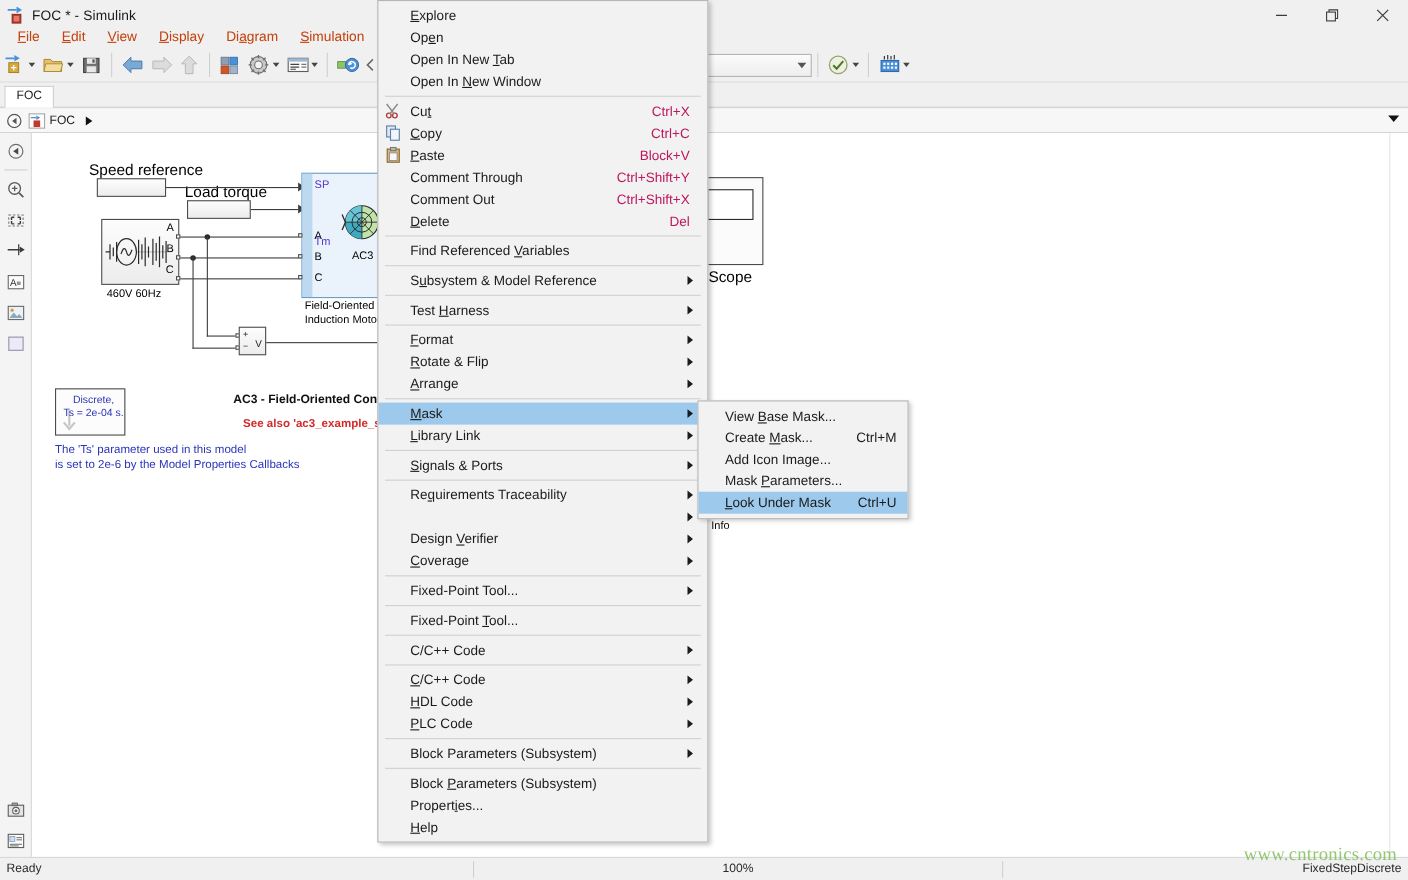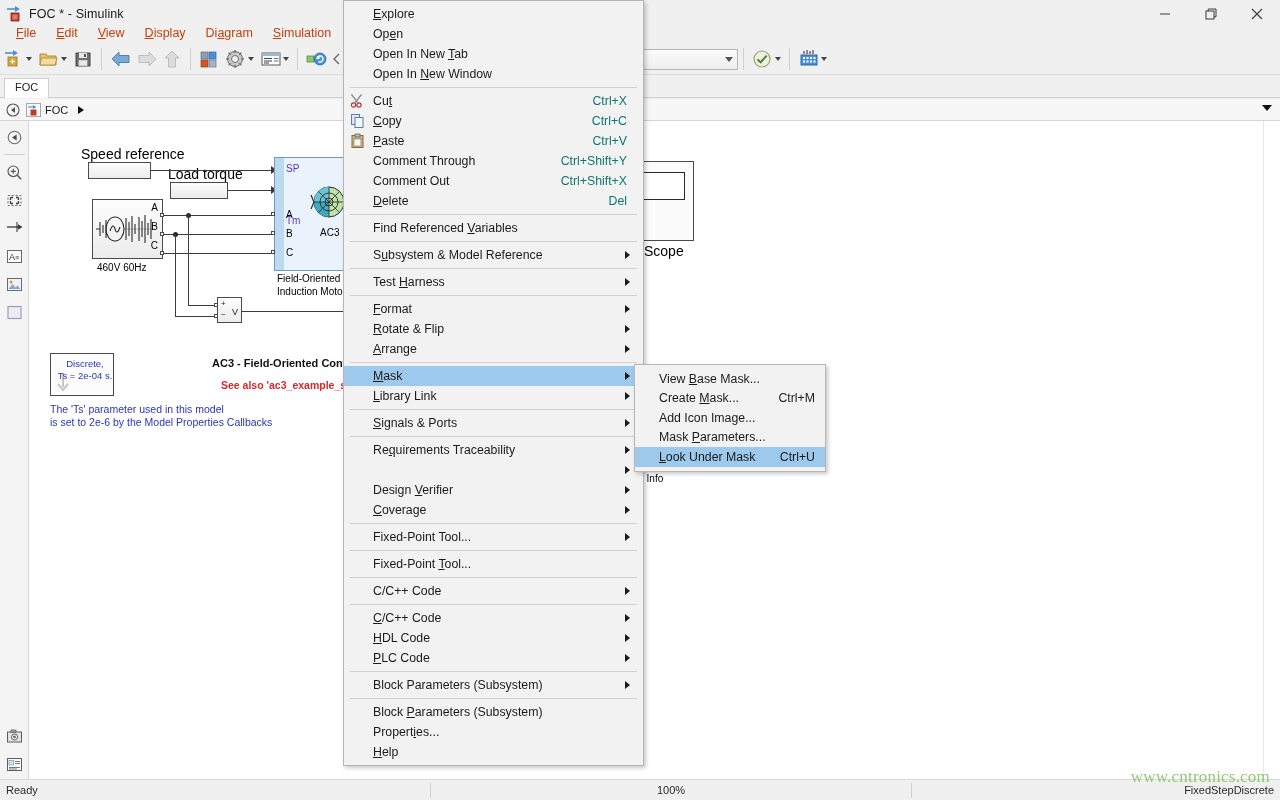--- a/index.html
+++ b/index.html
@@ -218,21 +218,21 @@
   }
   .cm-row {
     position: relative; height: 20px;
     display: flex; align-items: center;
     font-size: 12.3px; color: #1b1b1b;
     padding-left: 29px;
   }
   .cm-row.sel { background: #9cc9ec; }
   .cm-row .shortcut {
     position: absolute; right: 16px;
-    font-size: 12.3px; color: #0f766e;
+    font-size: 12.3px; color: #be185d;
   }
   .cm-row .sub {
     position: absolute; right: 13px;
     width: 0; height: 0;
     border-top: 4px solid transparent; border-bottom: 4px solid transparent;
     border-left: 5px solid #1b1b1b;
   }
   .cm-row .gico {
     position: absolute; left: 6px; top: 2px; width: 16px; height: 16px;
   }
@@ -700,21 +700,21 @@
     </div>
     <div class="cm-row">
       <span class="gico">
         <svg width="16" height="16" viewBox="0 0 16 16">
           <rect x="2" y="2.5" width="11" height="12" fill="#d8b57a" stroke="#8a6a2f" stroke-width="1"></rect>
           <rect x="5" y="1" width="5" height="3" fill="#b8b8b8" stroke="#6a6a6a" stroke-width="0.8"></rect>
           <rect x="4" y="6" width="7" height="7" fill="#f7f7f7" stroke="#8a8a8a" stroke-width="0.8"></rect>
         </svg>
       </span>
       <span><u>P</u>aste</span>
-      <span class="shortcut">Ctrl+V</span>
+      <span class="shortcut">Block+V</span>
     </div>
     <div class="cm-row">
       <span>Comment Through</span>
       <span class="shortcut">Ctrl+Shift+Y</span>
     </div>
     <div class="cm-row">
       <span>Comment Out</span>
       <span class="shortcut">Ctrl+Shift+X</span>
     </div>
     <div class="cm-row">

